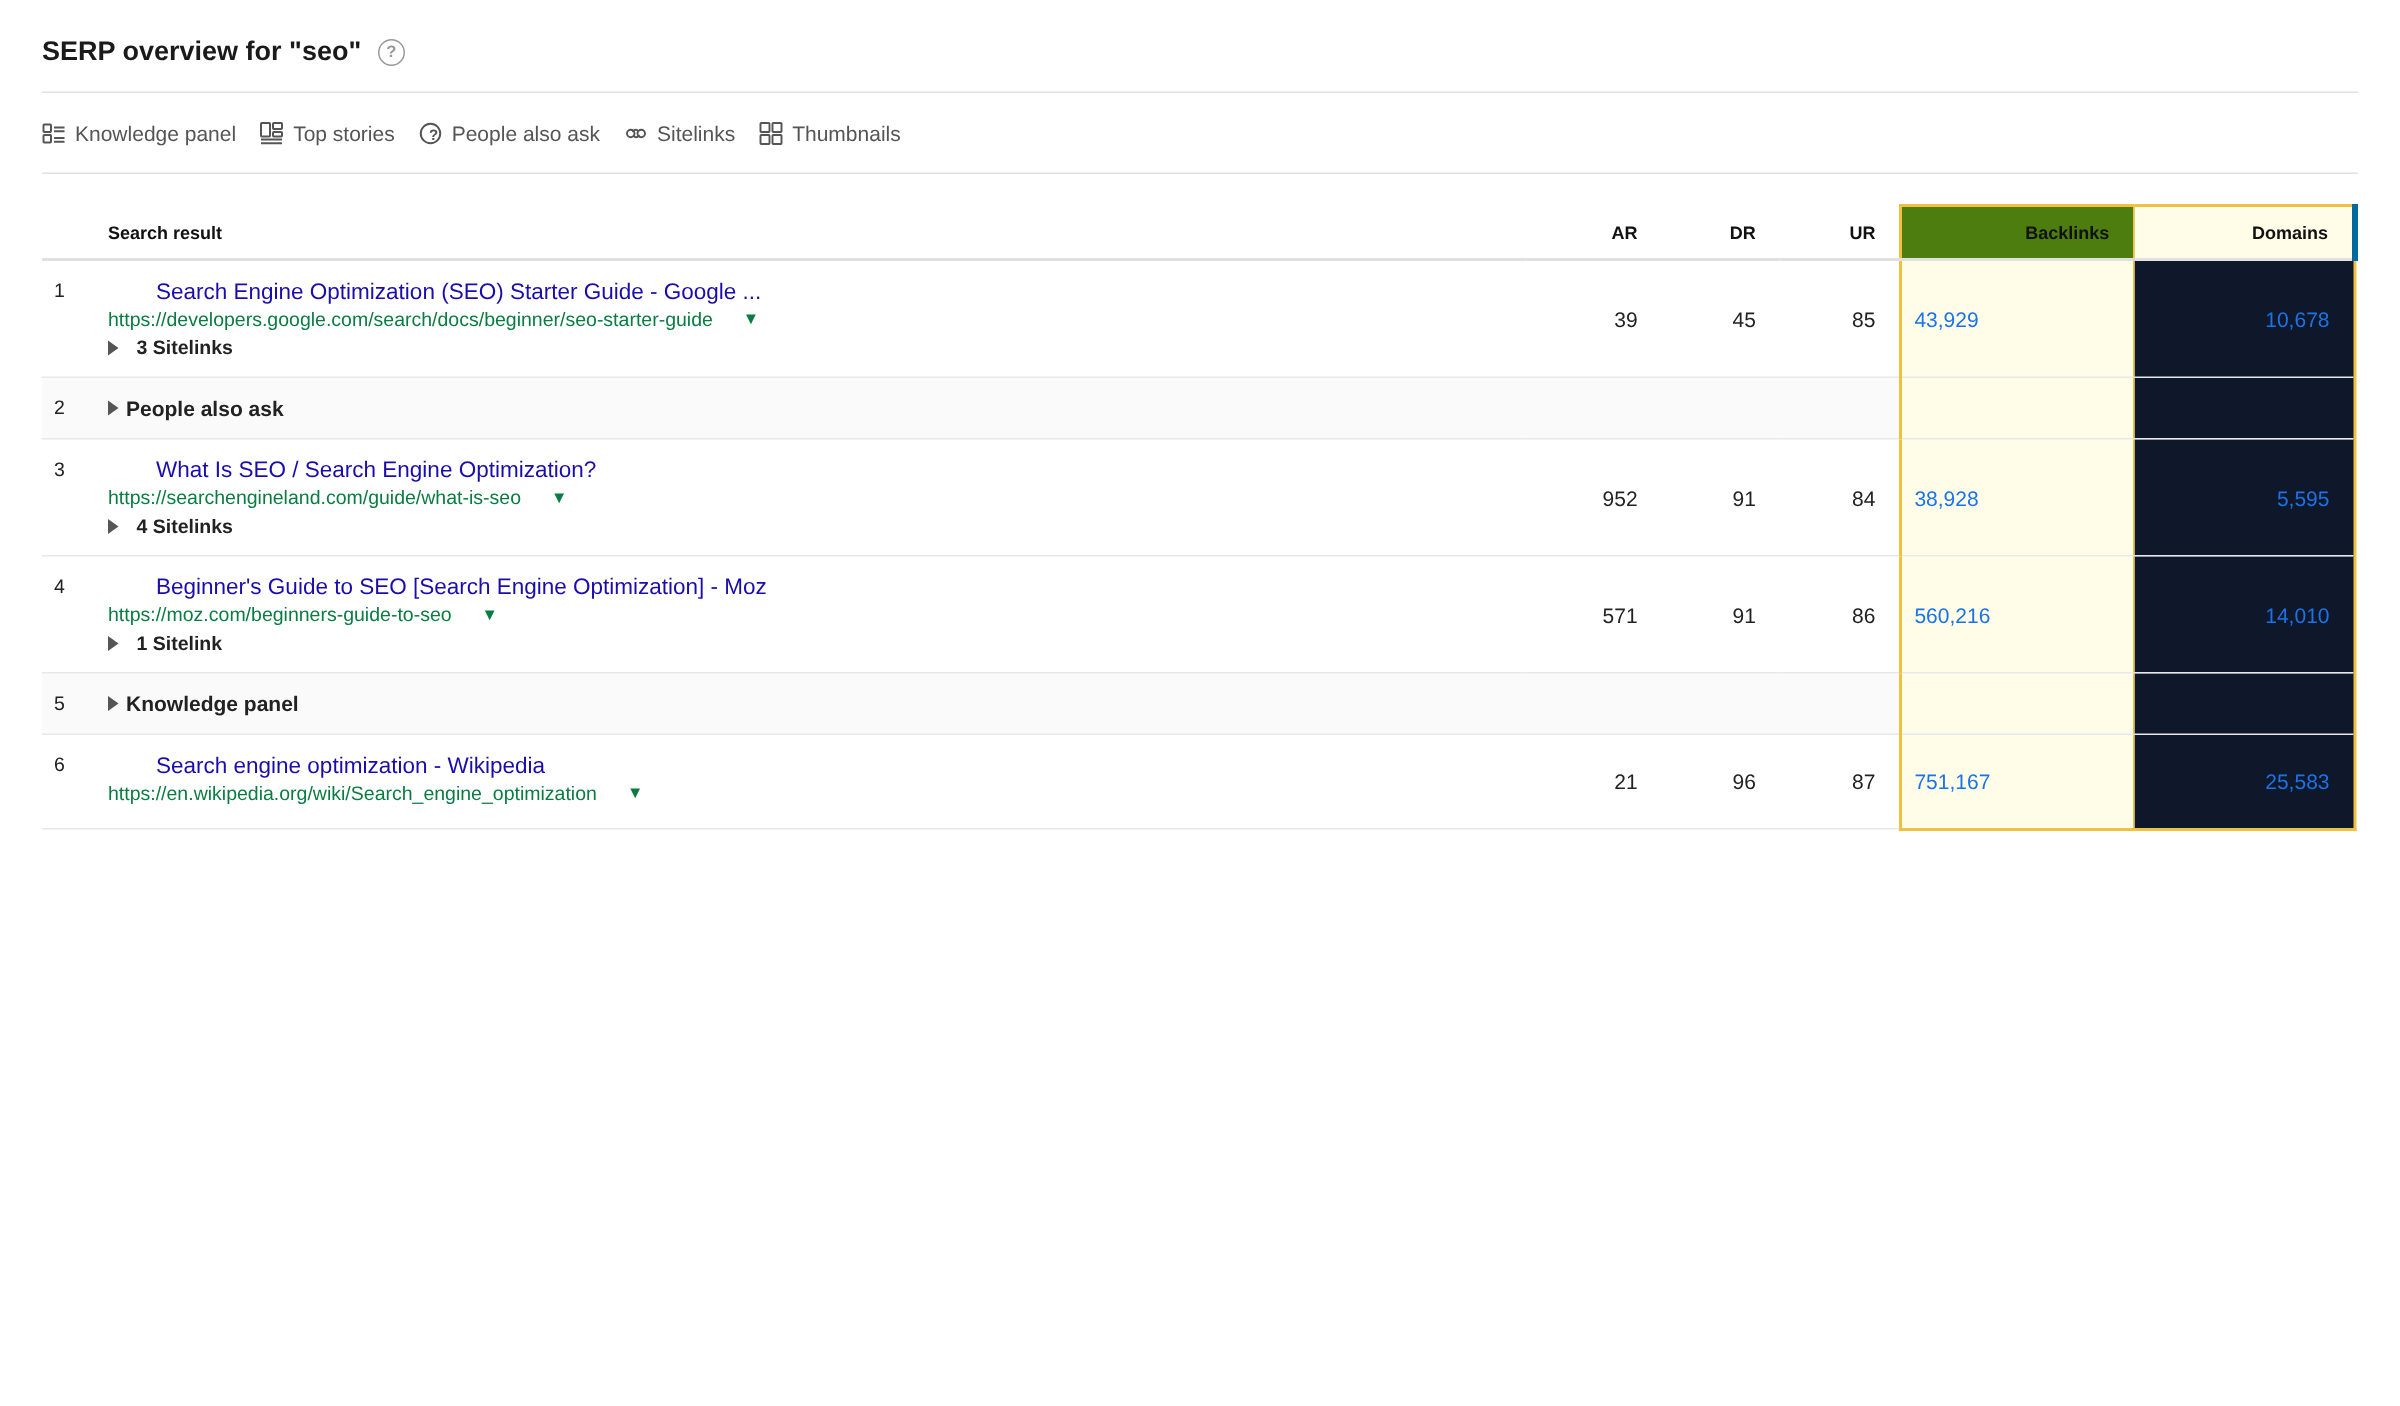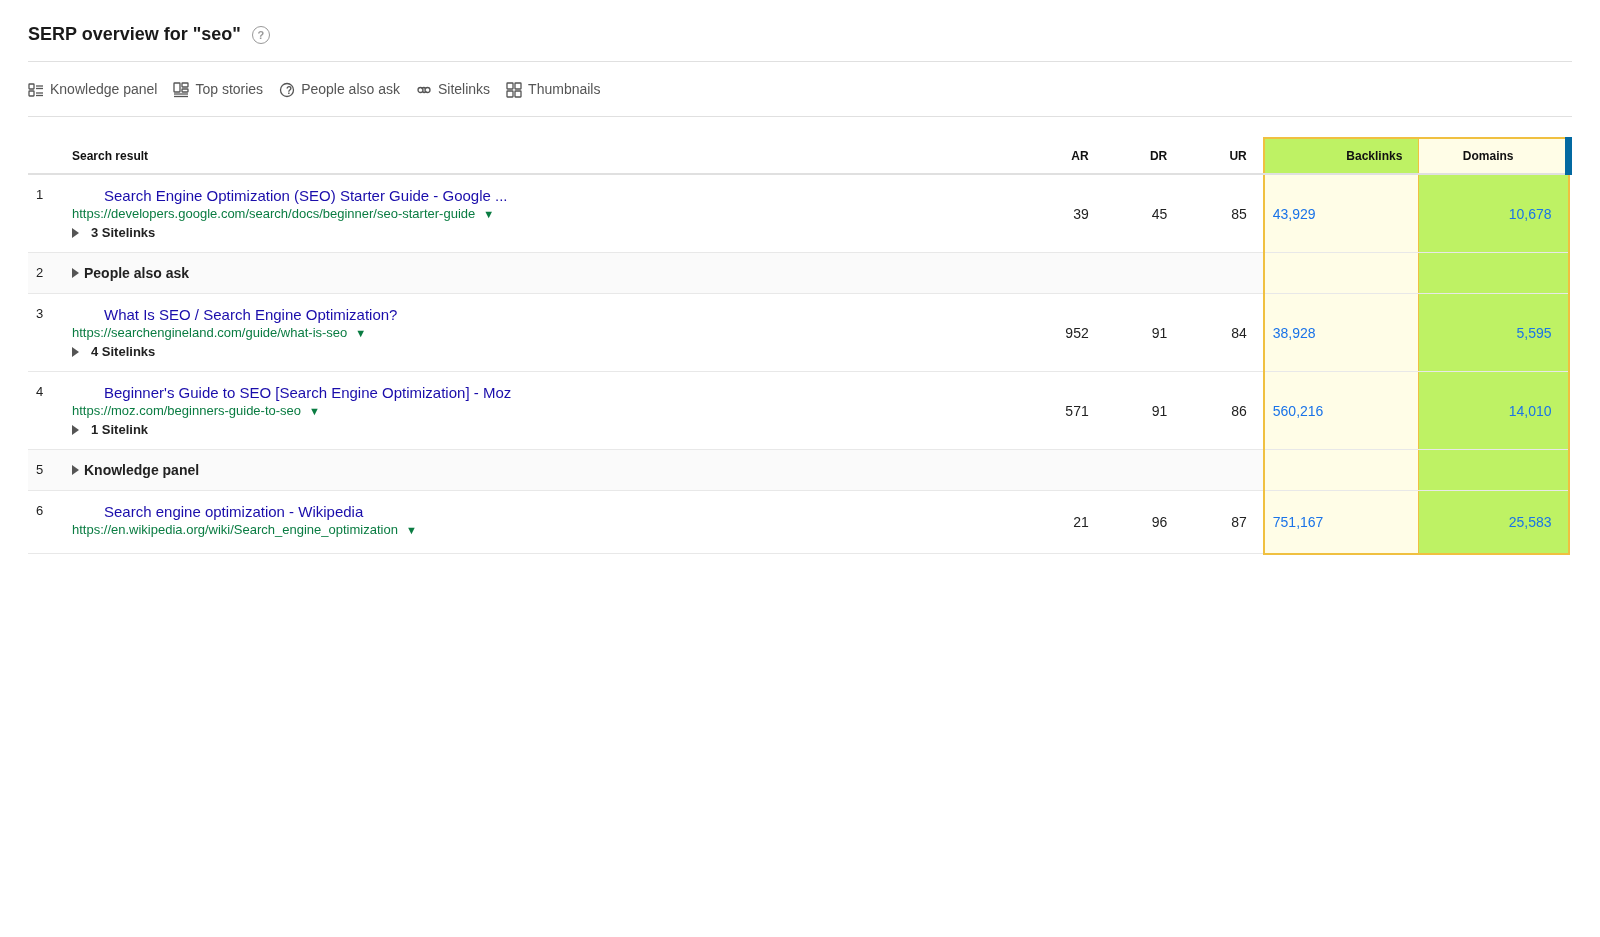--- a/index.html
+++ b/index.html
@@ -85,32 +85,32 @@
     }
 
     .results-table th.num-col {
       text-align: right;
       padding-right: 16px;
     }
 
     .results-table th.backlinks-col {
       text-align: right;
       padding-right: 16px;
-      background: #bef264;
+      background: #4d7c0f;
       border-left: 2px solid #f0c040;
       border-right: 1px solid #f0c040;
       border-top: 2px solid #f0c040;
     }
 
     .results-table th.domains-col {
-      text-align: center;
+      text-align: right;
       padding-right: 16px;
       background: #fffde7;
       border-left: 1px solid #f0c040;
-      border-right: 7px solid #0369a1;
+      border-right: 4px solid #0369a1;
       border-top: 2px solid #f0c040;
     }
 
     .results-table td {
       padding: 12px 8px;
       vertical-align: top;
       border-bottom: 1px solid #e8e8e8;
       color: #222;
     }
 
@@ -132,21 +132,21 @@
       border-left: 2px solid #f0c040;
       border-right: 1px solid #f0c040;
     }
 
     .results-table td.domains-cell {
       text-align: right;
       padding-right: 16px;
       vertical-align: middle;
       color: #1a73e8;
       font-size: 14px;
-      background: #bef264;
+      background: #0f172a;
       border-left: 1px solid #f0c040;
       border-right: 2px solid #f0c040;
     }
 
     
     .results-table tr:last-child td.backlinks-cell {
       border-bottom: 2px solid #f0c040;
     }
     .results-table tr:last-child td.domains-cell {
       border-bottom: 2px solid #f0c040;
@@ -167,21 +167,21 @@
       display: block;
       margin-bottom: 2px;
       margin-left: 32px;
     }
 
     .result-url {
       color: #0a7c42;
       font-size: 13px;
       display: flex;
       align-items: center;
-      gap: 8px;
+      gap: 20px;
       margin-bottom: 4px;
     }
 
     .dropdown-arrow {
       color: #0a7c42;
       font-size: 11px;
     }
 
     .sitelinks-label {
       font-size: 13px;

